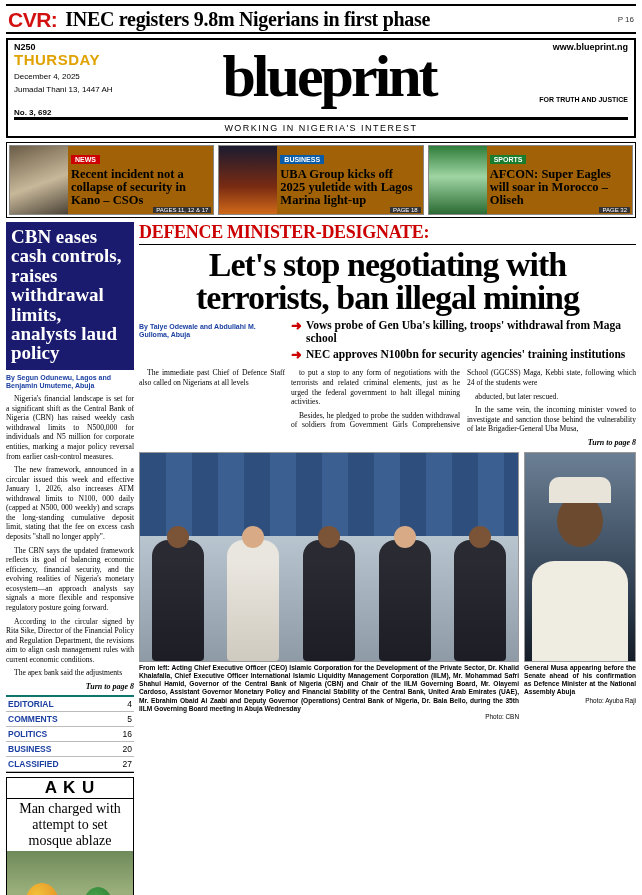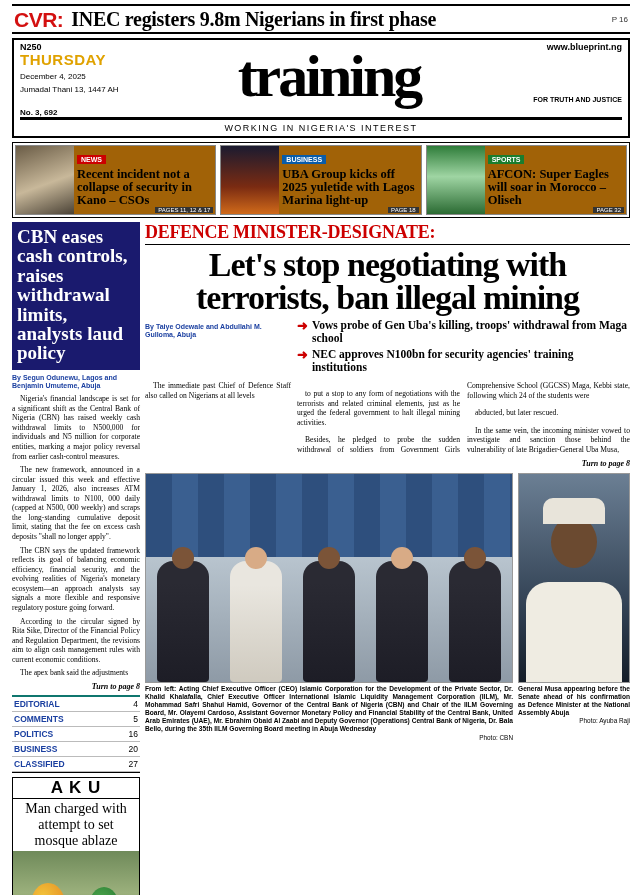--- a/index.html
+++ b/index.html
@@ -1,17 +1,17 @@
 <!DOCTYPE html>
 <html><head>
 <meta charset="utf-8">
 <style>
   html,body{margin:0;padding:0;background:#fff;}
   body{width:642px;height:895px;font-family:"Liberation Serif",serif;color:#000;overflow:hidden;}
-  .page{position:relative;width:642px;height:895px;box-sizing:border-box;padding:4px 12px;}
+  .page{position:relative;width:642px;height:895px;box-sizing:border-box;padding:4px 6px;}
 
   
   .cvr-strip{display:flex;align-items:center;border-top:2px solid #000;border-bottom:2px solid #000;height:26px;padding:0 2px;}
   .cvr-tag{color:#d31010;font-family:"Liberation Sans",sans-serif;font-weight:bold;font-size:21px;letter-spacing:-0.5px;line-height:1;}
   .cvr-head{flex:1;font-family:"Liberation Serif",serif;font-weight:bold;font-size:20px;line-height:1;margin-left:8px;letter-spacing:-0.3px;}
   .cvr-page{font-family:"Liberation Sans",sans-serif;font-size:8px;color:#333;margin-left:4px;}
 
   
   .masthead{border:2px solid #000;margin-top:4px;position:relative;height:96px;overflow:hidden;background:#fff;}
   .mast-top{display:flex;justify-content:space-between;font-family:"Liberation Sans",sans-serif;font-size:8px;padding:2px 6px 0 6px;}
@@ -68,21 +68,21 @@
 
   
   .kicker{color:#c00;font-family:"Liberation Serif",serif;font-weight:bold;font-size:18px;letter-spacing:-0.3px;border-bottom:1px solid #000;padding-bottom:1px;}
   .lead-head{font-family:"Liberation Serif",serif;font-weight:bold;font-size:34px;line-height:0.98;letter-spacing:-1px;text-align:center;margin:3px 0 4px 0;}
   .lead-cols{display:flex;gap:6px;}
   .lead-c1{width:146px;}
   .lead-c2{flex:1;}
   .bullets .b{display:flex;gap:4px;font-family:"Liberation Serif",serif;font-size:11.5px;font-weight:bold;line-height:1.12;margin-bottom:4px;}
   .arrow{color:#c00;font-size:13px;line-height:1;}
   .two-col{column-count:2;column-gap:7px;font-family:"Liberation Serif",serif;font-size:7.6px;line-height:1.26;text-align:justify;}
-  .two-col p{margin:8px 0 4px 0;text-indent:8px;}
+  .two-col p{margin:0 0 4px 0;text-indent:8px;}
 
   .photo-row{display:flex;gap:5px;margin-top:4px;}
   .photo-main{flex:1;}
   .photo-img{height:208px;background:linear-gradient(180deg,#2f4d76 0%,#3c6ea5 38%,#b9c5cf 39%,#8e9aa6 100%);position:relative;overflow:hidden;border:1px solid #999;}
   .photo-img .backdrop{position:absolute;top:0;left:0;right:0;height:40%;background:repeating-linear-gradient(90deg,#2e4f7d 0 26px,#3a5f90 26px 52px);}
   .photo-img .figs{position:absolute;bottom:0;left:0;right:0;height:66%;display:flex;justify-content:space-around;align-items:flex-end;}
   .photo-img .fig{width:52px;height:88%;background:linear-gradient(180deg,#2a2a33 0 18%,#1d1d26 100%);border-radius:16px 16px 4px 4px;position:relative;}
   .photo-img .fig::before{content:"";position:absolute;top:-14px;left:50%;transform:translateX(-50%);width:22px;height:22px;border-radius:50%;background:#7b5438;}
   .photo-img .fig.w::before{background:#d8ab86;}
   .photo-img .fig.light{background:linear-gradient(180deg,#e9e6df 0 20%,#cfcabf 100%);}
@@ -111,21 +111,21 @@
       <span class="mast-web">www.blueprint.ng</span>
     </div>
     <div class="mast-body">
       <div class="mast-left">
         <div class="mast-day">THURSDAY</div>
         <div class="mast-date">December 4, 2025</div>
         <div class="mast-date">Jumadal Thani 13, 1447 AH</div>
         <div class="mast-no">No. 3, 692</div>
       </div>
       <div class="mast-title">
-        <div class="word">training</div>
+        <div class="word">blueprint</div>
       </div>
       <div class="mast-right">
         <div class="mast-ftj">FOR TRUTH AND JUSTICE</div>
       </div>
     </div>
     <div class="mast-rule"></div>
     <div class="mast-slogan">WORKING IN NIGERIA'S INTEREST</div>
   </div>
 
   <div class="teasers">

